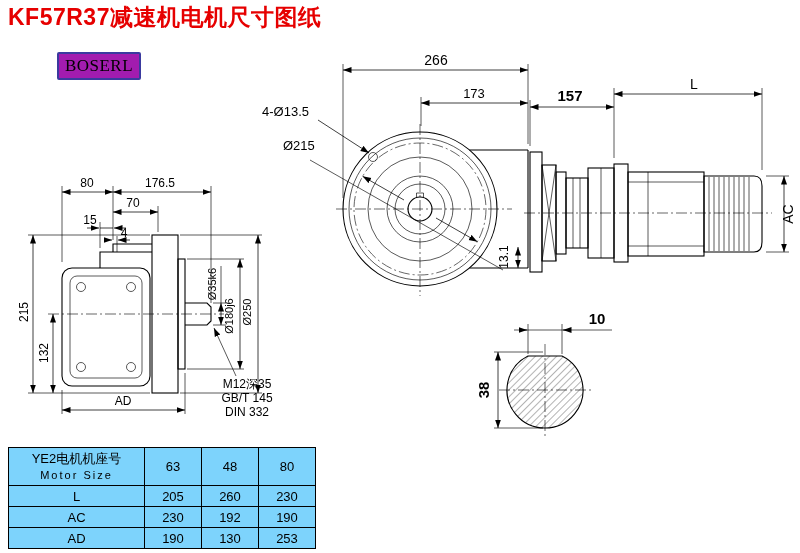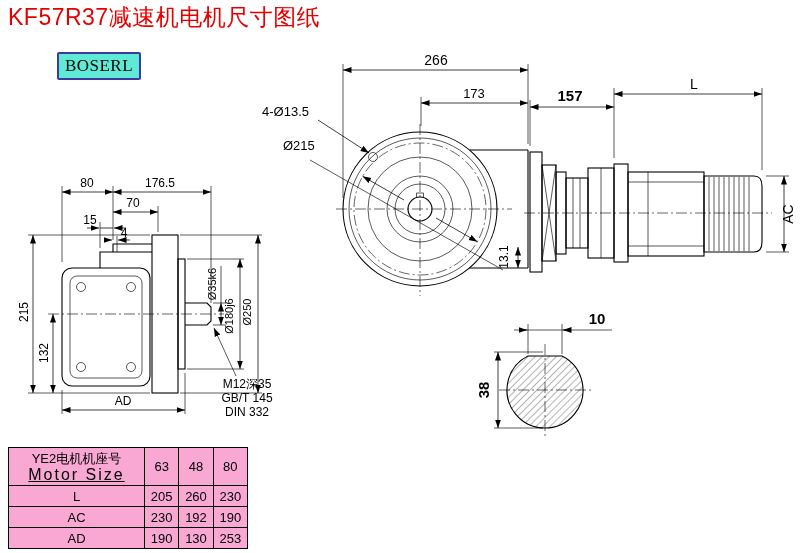--- a/index.html
+++ b/index.html
@@ -1,38 +1,38 @@
 <!DOCTYPE html>
 <html><head>
 <meta charset="utf-8">
 <style>
   * { margin:0; padding:0; box-sizing:border-box; }
   html,body { width:800px; height:553px; background:#fff; font-family:"Liberation Sans",sans-serif; }
   .page { position:relative; width:800px; height:553px; background:#fff; overflow:hidden; }
-  .title { position:absolute; left:8px; top:2px; font-size:23px; font-weight:normal; color:#e60000; letter-spacing:0.5px; white-space:nowrap; }
+  .title { position:absolute; left:8px; top:2px; font-size:23px; font-weight:bold; color:#e60000; letter-spacing:0.5px; white-space:nowrap; }
   .brand-box { position:absolute; left:57px; top:52px; width:84px; height:28px; border:2px solid #3a3a9f; border-radius:2px;
-               display:flex; align-items:center; justify-content:center; background:#5eead4; }
+               display:flex; align-items:center; justify-content:center; background:#a21caf; }
   .brand-text { font-family:"Liberation Serif",serif; font-size:17px; color:#000; letter-spacing:0.5px; }
   .drawing { position:absolute; left:0; top:0; }
   .ol { fill:none; stroke:#000; stroke-width:1.1; }
   .tl { fill:none; stroke:#000; stroke-width:0.65; }
   .dim { fill:none; stroke:#000; stroke-width:0.75; }
   .cl { fill:none; stroke:#000; stroke-width:0.6; stroke-dasharray:11 3 2 3; }
   text { fill:#000; }
   .dt  { font:12px "Liberation Sans",sans-serif; }
   .dt13{ font:13px "Liberation Sans",sans-serif; }
   .dt14{ font:14px "Liberation Sans",sans-serif; }
   .dt11{ font:11px "Liberation Sans",sans-serif; }
   .dtb { font:bold 15px "Liberation Sans",sans-serif; }
-  .dim-table { position:absolute; left:8px; top:447px; width:240px; border-collapse:collapse; background:#f9a8d4; }
+  .dim-table { position:absolute; left:8px; top:447px; width:308px; border-collapse:collapse; background:#7dd3fc; }
   .dim-table td { border:1px solid #000; text-align:center; vertical-align:middle; font-size:13px; color:#000; height:21px; padding:0 2px; }
   .dim-table td.lbl { width:136px; }
   .dim-table tr.hdr td { height:38px; }
   .hdr-cn { font-size:13px; line-height:17px; }
-  .hdr-en { font-size:16px; line-height:16px; letter-spacing:2px;text-decoration:underline; }
+  .hdr-en { font-size:11px; line-height:16px; letter-spacing:2px; }
 </style>
 </head>
 <body>
 
 <div class="page">
 
   <div class="title">KF57R37减速机电机尺寸图纸</div>
 
   <div class="brand-box">
     <span class="brand-text">BOSERL</span>

